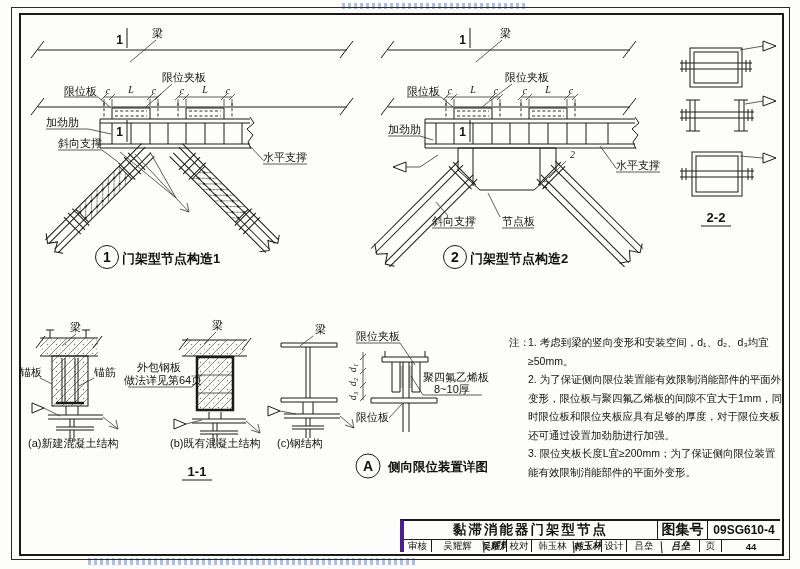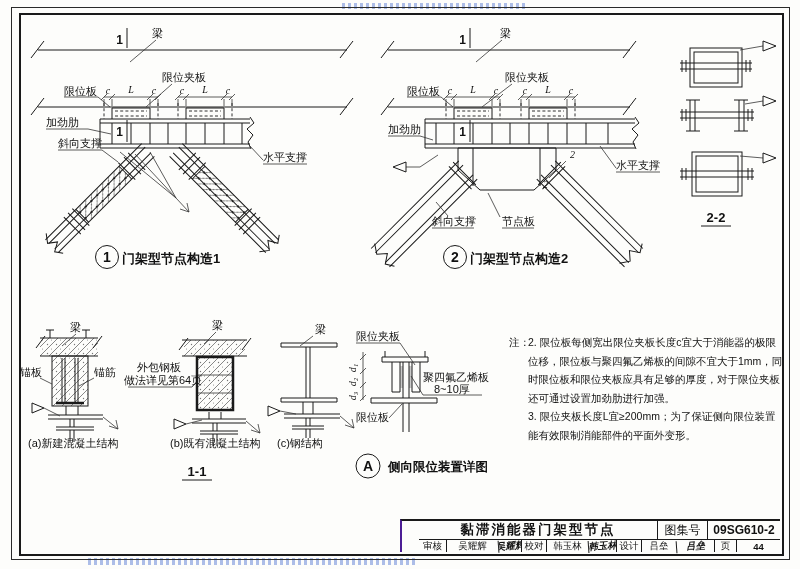--- a/index.html
+++ b/index.html
@@ -17,28 +17,28 @@
   .lbl{font-size:11px;}
   .cap{font-size:13px;font-weight:bold;}
   .dim{font-size:10px;font-style:italic;font-family:"Liberation Serif",serif;}
   .num{font-size:14px;font-weight:bold;text-anchor:middle;}
   .secmark{font-size:12px;font-weight:bold;text-anchor:end;}
   .tri{fill:#fdfdfb;stroke:#1a1a1a;stroke-width:1;}
   .notes{position:absolute;left:509px;top:333px;width:274px;font-size:10.5px;line-height:18.5px;}
   .nlab{position:absolute;left:0;top:0;}
   .nitem{margin-left:19px;}
   .nitem .nnum{margin-right:3px;}
-  .tb{position:absolute;left:400px;top:519px;width:380px;height:33px;border-top:2px solid #1a1a1a;border-left:2px solid #4c1d95;box-sizing:border-box;background:#fdfdfb;padding-left:17px;}
+  .tb{position:absolute;left:400px;top:519px;width:380px;height:33px;border-top:2px solid #1a1a1a;border-left:4px solid #4c1d95;box-sizing:border-box;background:#fdfdfb;}
   .tb-row{display:flex;box-sizing:border-box;}
   .tb-r1{height:18px;}
   .tb-r2{height:13px;border-top:1px solid #1a1a1a;justify-content:center;}
   .tb-cell{display:flex;align-items:center;justify-content:center;box-sizing:border-box;border-left:1px solid #1a1a1a;overflow:hidden;white-space:nowrap;}
   .tb-cell:first-child{border-left:none;}
   .tb-title{flex:1;font-size:13.5px;font-weight:bold;letter-spacing:2px;}
-  .tb-lab{width:50px;font-size:12px;}
+  .tb-lab{width:50px;font-size:14px;font-weight:bold;}
   .tb-no{width:73px;font-size:12px;font-weight:bold;}
   .c1{width:27px}.c2{width:52px}.c3{width:23px}.c4{width:25px}.c5{width:42px}.c6{width:28px}
   .c7{width:25px}.c8{width:35px}.c9{width:38px}.c10{width:22px}.c11{flex:1;font-weight:bold;font-size:11.5px;}
   .tb-r2 .tb-cell{font-size:9.5px;}
   .sig{font-style:italic;font-weight:bold;transform:rotate(-4deg);font-size:10px;}
 </style>
 </head>
 <body>
 
 <div class="sheet">
@@ -219,29 +219,30 @@
       <text class="dim" transform="rotate(-90 356 368)" x="356" y="368" text-anchor="middle">d₁</text>
       <text class="dim" transform="rotate(-90 356 382)" x="356" y="382" text-anchor="middle">d₂</text>
       <text class="dim" transform="rotate(-90 356 396)" x="356" y="396" text-anchor="middle">d₃</text>
       <text class="num" x="368" y="471">A</text>
       <text x="388" y="471" style="font-size:12.5px;font-weight:bold;">侧向限位装置详图</text>
     </g>
   </svg>
 
   <div class="notes">
     <span class="nlab">注：</span>
-    <div class="nitem"><span class="nnum">2.</span><span>限位板每侧宽出限位夹板长度c宜大于消能器的极限位移，限位板与聚四氟乙烯板的间隙不宜大于1mm，同时限位板和限位夹板应具有足够的厚度，对于限位夹板还可通过设置加劲肋进行加强。</span></div>
+    <div class="nitem"><span class="nnum">1.</span><span>考虑到梁的竖向变形和安装空间，d₁、d₂、d₃均宜≥50mm。</span></div>
+    <div class="nitem"><span class="nnum">2.</span><span>为了保证侧向限位装置能有效限制消能部件的平面外变形，限位板与聚四氟乙烯板的间隙不宜大于1mm，同时限位板和限位夹板应具有足够的厚度，对于限位夹板还可通过设置加劲肋进行加强。</span></div>
     <div class="nitem"><span class="nnum">3.</span><span>限位夹板长度L宜≥200mm；为了保证侧向限位装置能有效限制消能部件的平面外变形。</span></div>
   </div>
 
   <div class="tb">
     <div class="tb-row tb-r1">
       <div class="tb-cell tb-title">黏滞消能器门架型节点</div>
       <div class="tb-cell tb-lab">图集号</div>
-      <div class="tb-cell tb-no">09SG610-2</div>
+      <div class="tb-cell tb-no">09SG610-4</div>
     </div>
     <div class="tb-row tb-r2">
       <div class="tb-cell c1">审核</div>
       <div class="tb-cell c2">吴耀辉</div>
       <div class="tb-cell c3 sig">吴耀辉</div>
       <div class="tb-cell c4">校对</div>
       <div class="tb-cell c5">韩玉林</div>
       <div class="tb-cell c6 sig">韩玉林</div>
       <div class="tb-cell c7">设计</div>
       <div class="tb-cell c8">吕垒</div>

